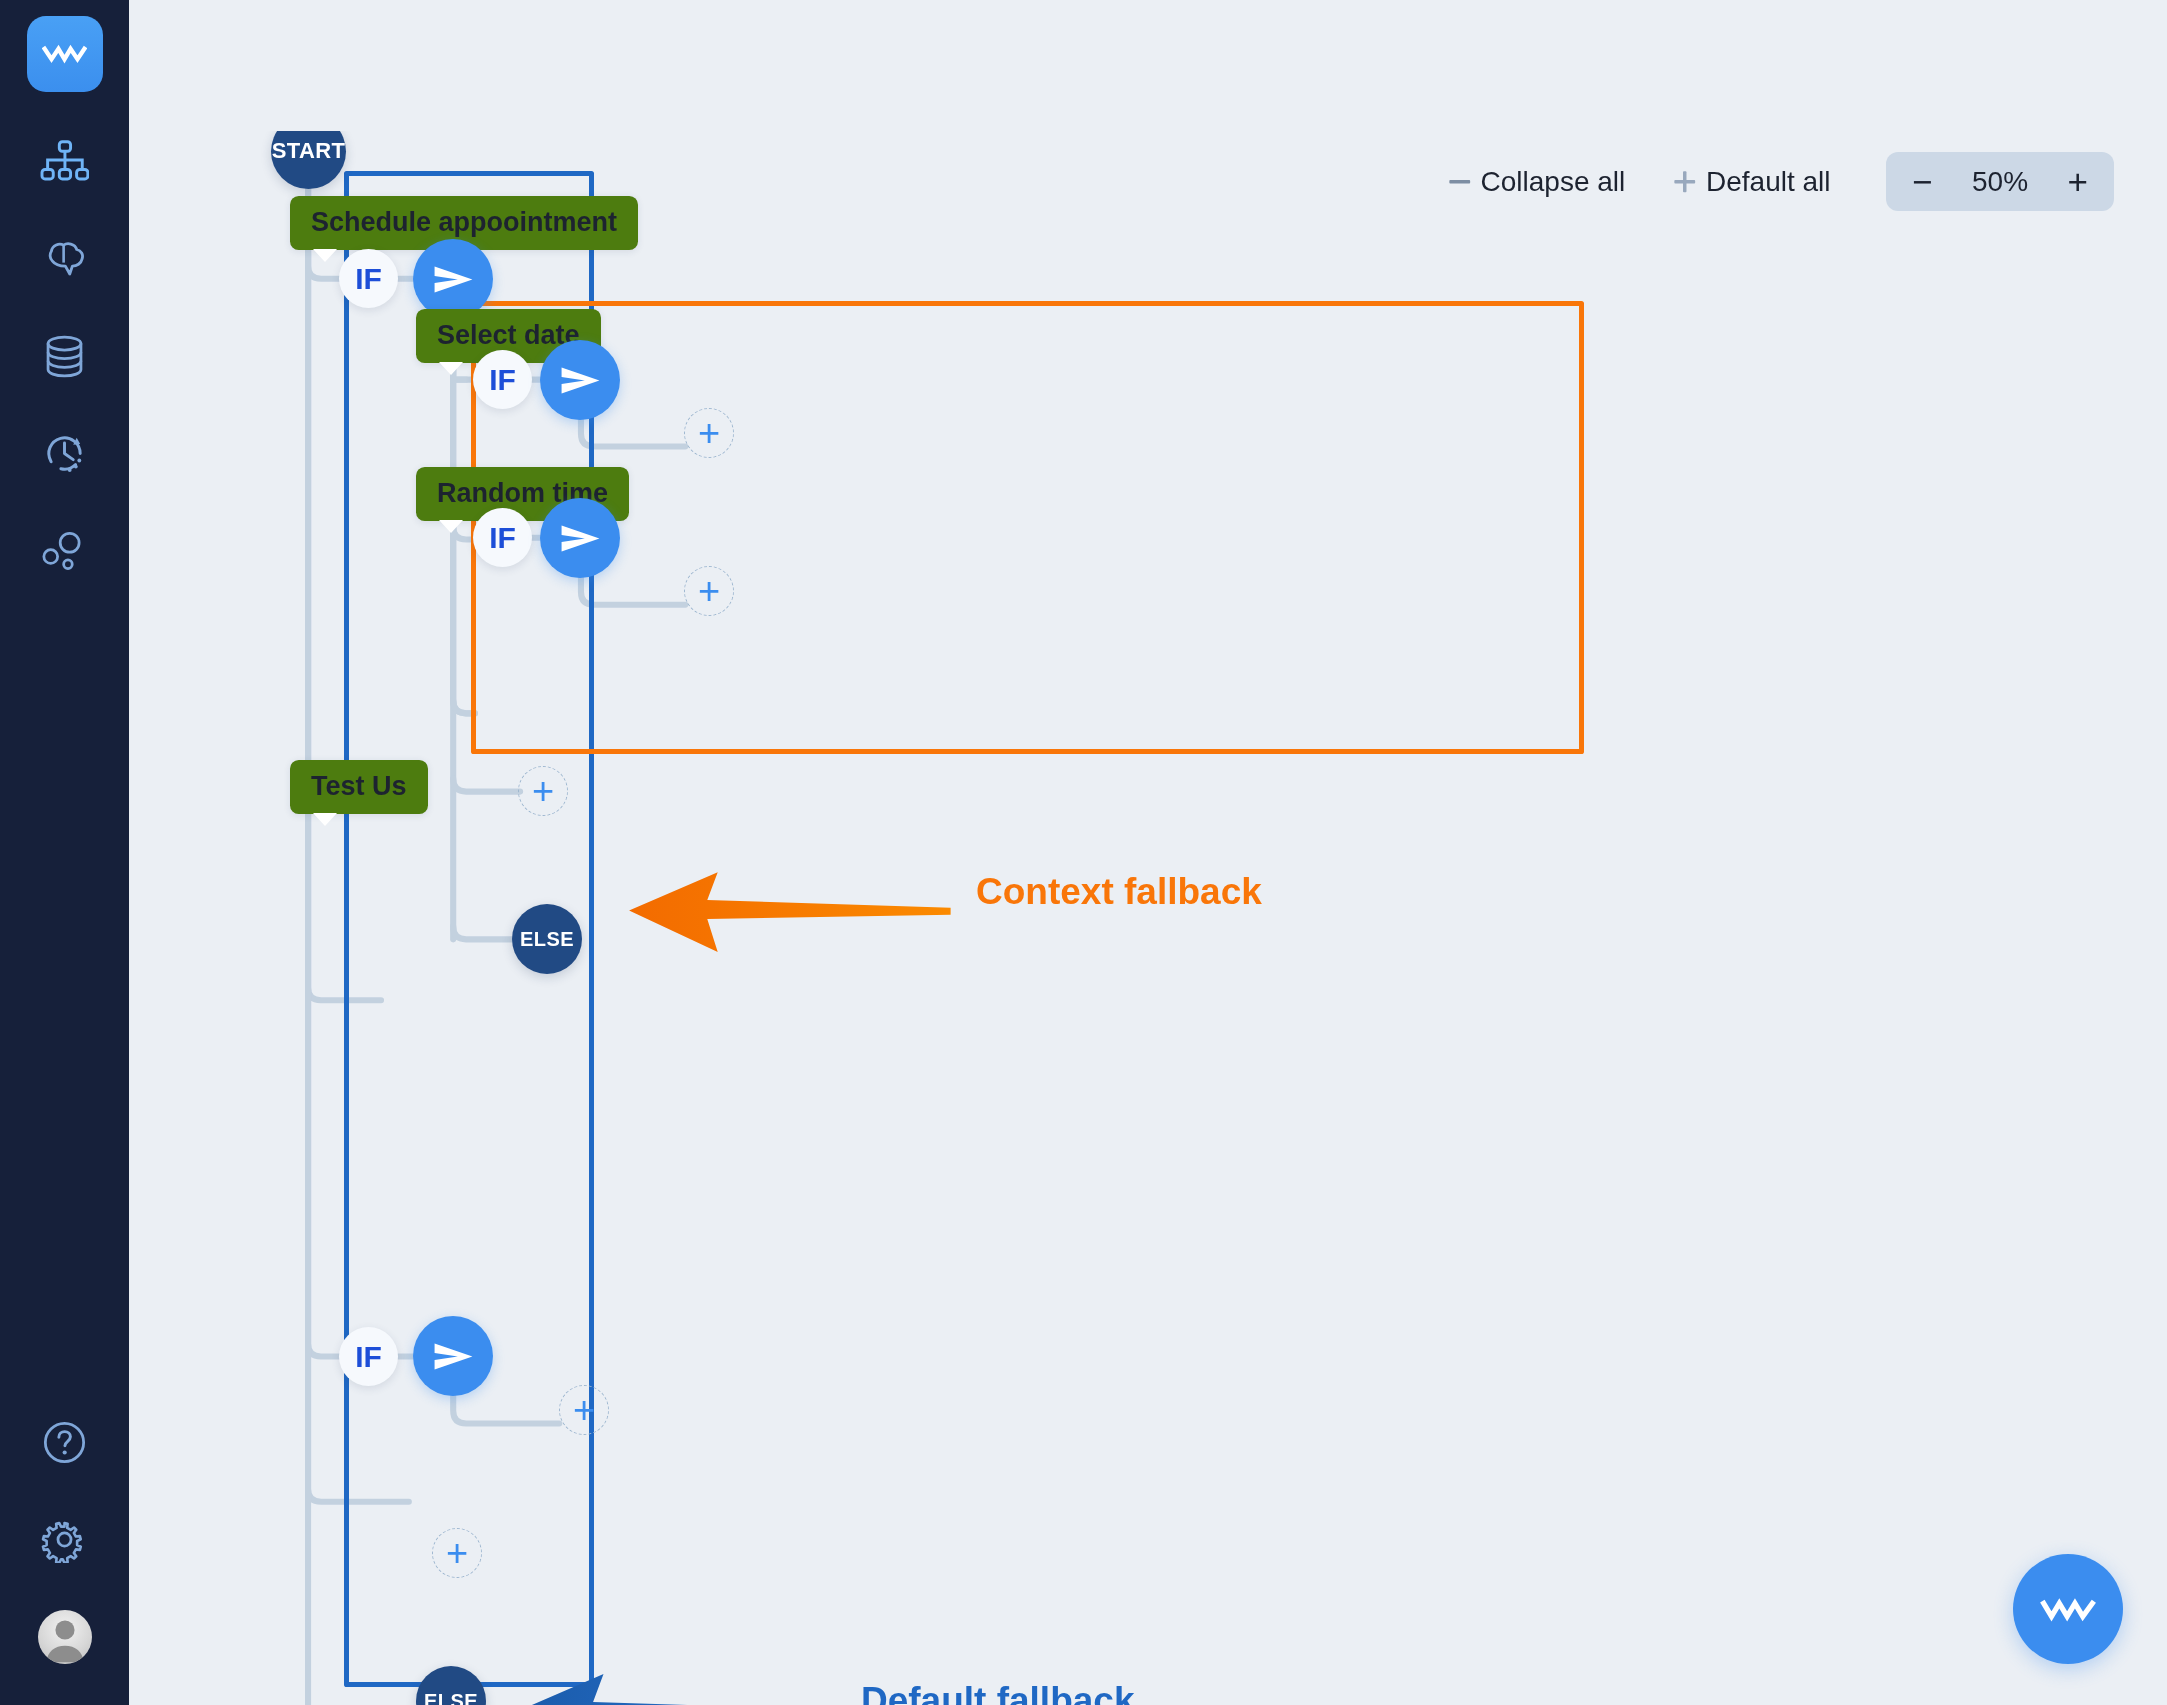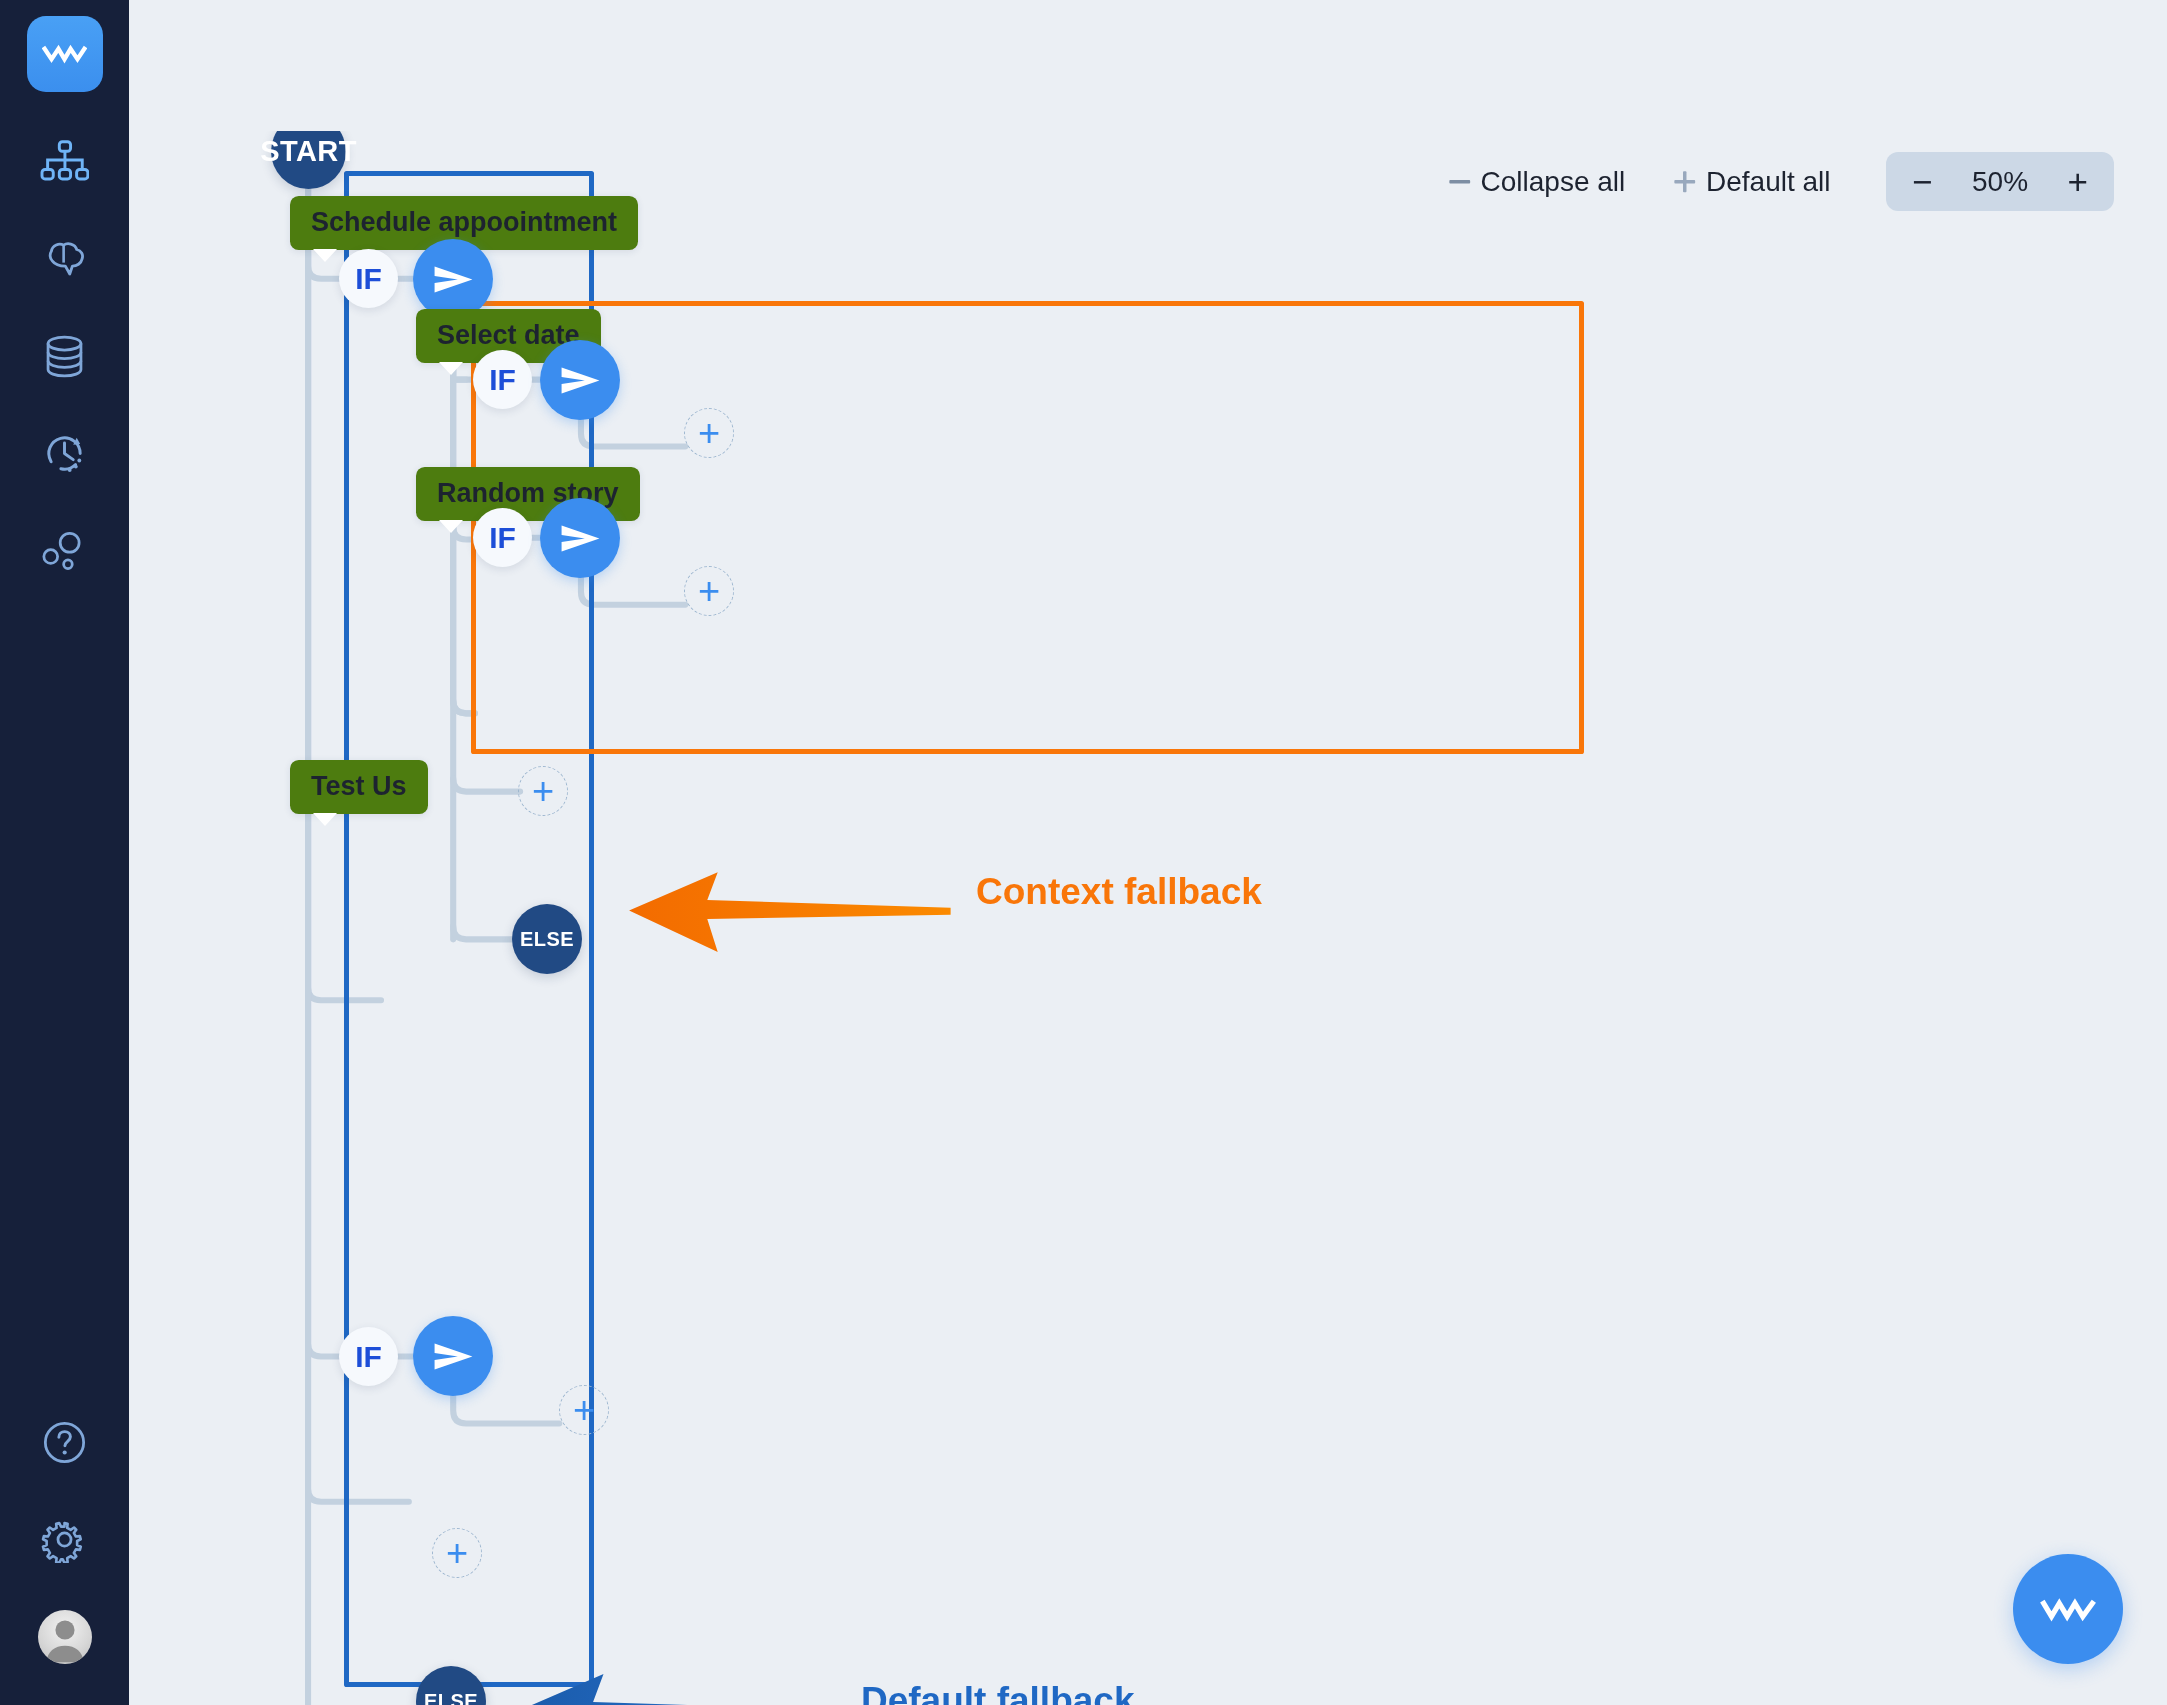--- a/index.html
+++ b/index.html
@@ -88,21 +88,21 @@
 
   
   .node { position: absolute; }
   .pill-start, .pill-else {
     background: #214a84; color: #fff;
     border-radius: 50%;
     display: flex; align-items: center; justify-content: center;
     font-weight: 700; box-shadow: 0 3.5px 10.4px rgba(30,50,90,.18);
     cursor: pointer;
   }
-  .pill-start { width: 75px; height: 75px; font-size: 29px; letter-spacing:0.4px;}
+  .pill-start { width: 75px; height: 75px; font-size: 22px; letter-spacing:0.4px;}
   .pill-else  { width: 70px; height: 70px; font-size: 20px; letter-spacing:0.4px;}
   .pill-if {
     width: 59px; height: 59px; border-radius: 50%;
     background: #f6f9fd; color: #1d4ed8;
     display: flex; align-items: center; justify-content: center;
     font-size: 30px; font-weight: 600;
     box-shadow: 0 2.6px 8.7px rgba(40,60,100,.12);
     cursor: pointer;
   }
   .pill-send {
@@ -327,21 +327,21 @@
       <div class="pill-send">
         <svg width="43" height="37" viewBox="0 0 50 42">
           <path d="M3 6 L47 21 L3 36 L3 25 L30 21 L3 17 Z" fill="#ffffff"></path>
         </svg>
       </div>
     </div>
     <div class="node" style="left:555px; top:277px;">
       <div class="pill-add">+</div>
     </div>
 
-    <div class="tag" style="left:287px; top:336px;">Random story</div>
+    <div class="tag" style="left:287px; top:336px;">Random time</div>
     <div class="node" style="left:344px; top:377px;">
       <div class="pill-if">IF</div>
     </div>
     <div class="node" style="left:411px; top:367px;">
       <div class="pill-send">
         <svg width="43" height="37" viewBox="0 0 50 42">
           <path d="M3 6 L47 21 L3 36 L3 25 L30 21 L3 17 Z" fill="#ffffff"></path>
         </svg>
       </div>
     </div>

